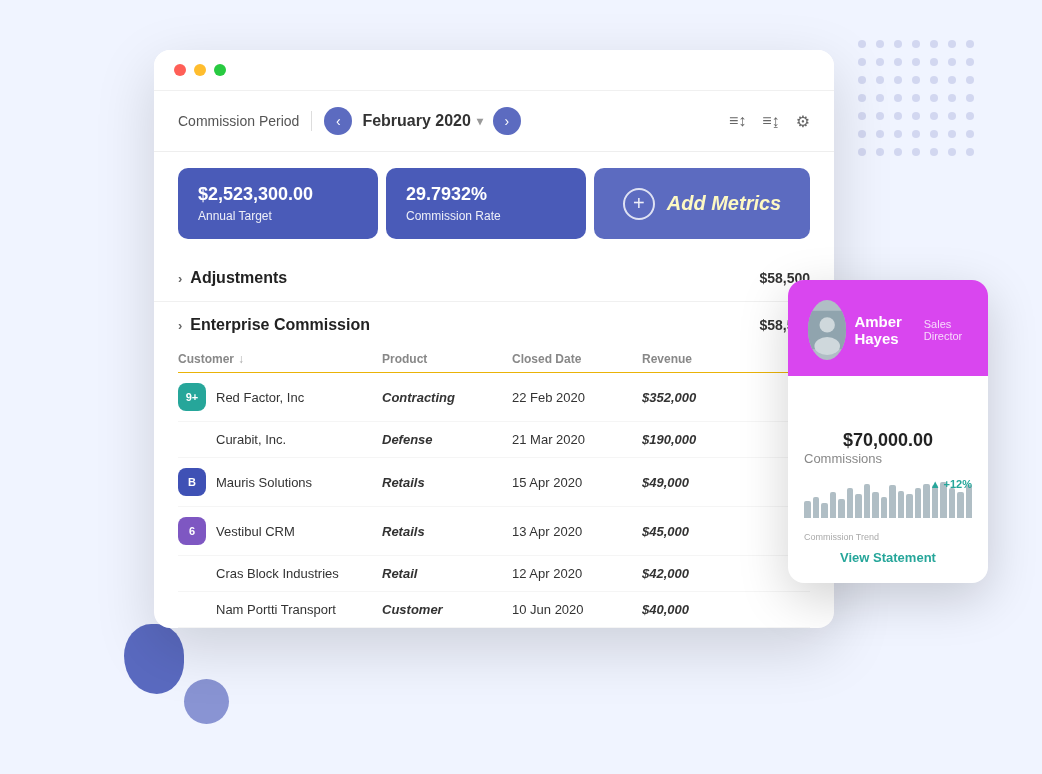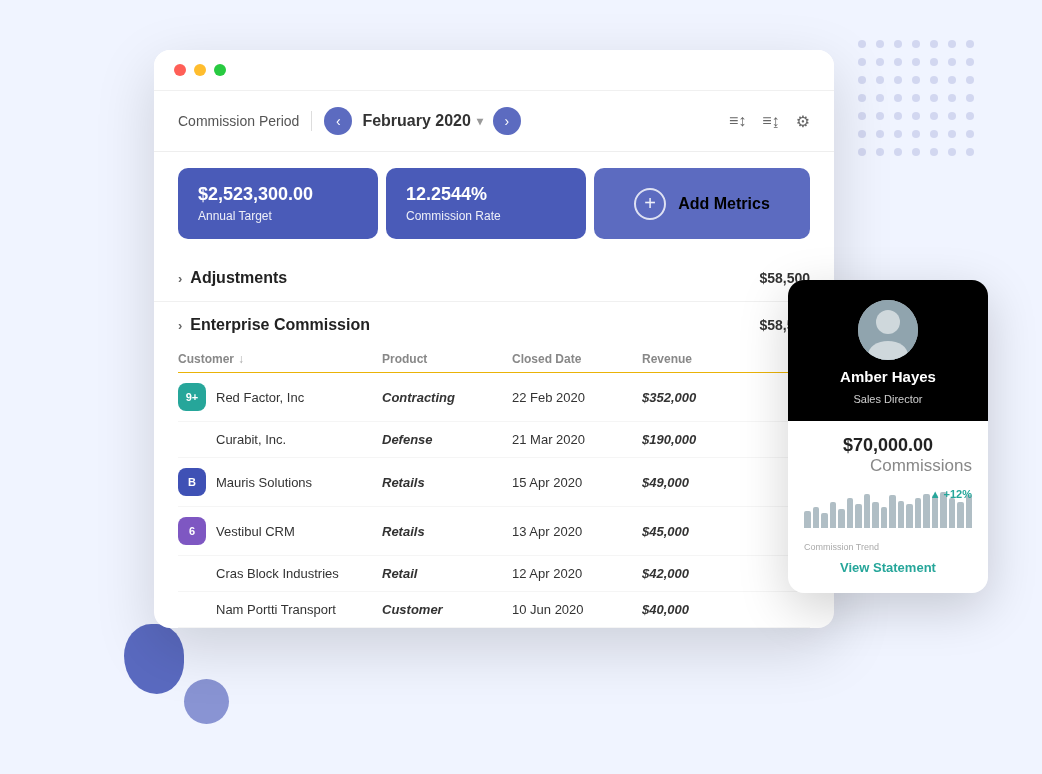--- a/index.html
+++ b/index.html
@@ -191,23 +191,24 @@
       border-radius: 50%;
       border: 2px solid rgba(255,255,255,0.8);
       display: flex;
       align-items: center;
       justify-content: center;
       font-size: 20px;
       color: rgba(255,255,255,0.9);
       font-weight: 300;
     }
     .add-metrics-text {
-      font-size: 16px;
+      font-size: 20px;
       font-weight: 600;
-      color: #000000;
+      color: #fef9c3;
+      font-style: italic;
     }
 
     
     .section-row {
       padding: 14px 24px;
       display: flex;
       align-items: center;
       justify-content: space-between;
       border-bottom: 1px solid #f0f0f0;
     }
@@ -316,24 +317,24 @@
       top: 280px;
       right: 30px;
       width: 200px;
       background: #fff;
       border-radius: 16px;
       box-shadow: 0 15px 50px rgba(0,0,0,0.18);
       z-index: 5;
       overflow: hidden;
     }
     .profile-header {
-      background: #000000;
+      background: #d946ef;
       padding: 20px 20px 16px;
       display: flex;
-      flex-direction: column;
+      flex-direction: row;
       align-items: center;
       gap: 8px;
     }
     .avatar {
       width: 60px;
       height: 60px;
       border-radius: 50%;
       background: #b0bec5;
       overflow: hidden;
       display: flex;
@@ -351,25 +352,26 @@
       color: rgba(255,255,255,0.8);
     }
     .profile-body {
       padding: 14px 16px;
     }
     .commissions-amount {
       font-size: 18px;
       font-weight: 700;
       color: #222;
       text-align: center;
+      margin-top: 40px;
     }
     .commissions-label {
-      font-size: 17px;
+      font-size: 13px;
       color: #888;
-      text-align: right;
+      text-align: left;
       margin-bottom: 12px;
     }
     .chart-area {
       position: relative;
       height: 50px;
       margin-bottom: 4px;
     }
     .chart-bars {
       display: flex;
       align-items: flex-end;
@@ -497,21 +499,21 @@
         <span class="header-icon">⚙</span>
       </div>
     </div>
 
     <div class="metrics-row">
       <div class="metric-card">
         <div class="metric-value">$2,523,300.00</div>
         <div class="metric-label">Annual Target</div>
       </div>
       <div class="metric-card">
-        <div class="metric-value">12.2544%</div>
+        <div class="metric-value">29.7932%</div>
         <div class="metric-label">Commission Rate</div>
       </div>
       <div class="metric-card add-card">
         <div class="add-icon-circle">+</div>
         <span class="add-metrics-text">Add Metrics</span>
       </div>
     </div>
 
     <div class="section-row">
       <div class="section-title">

